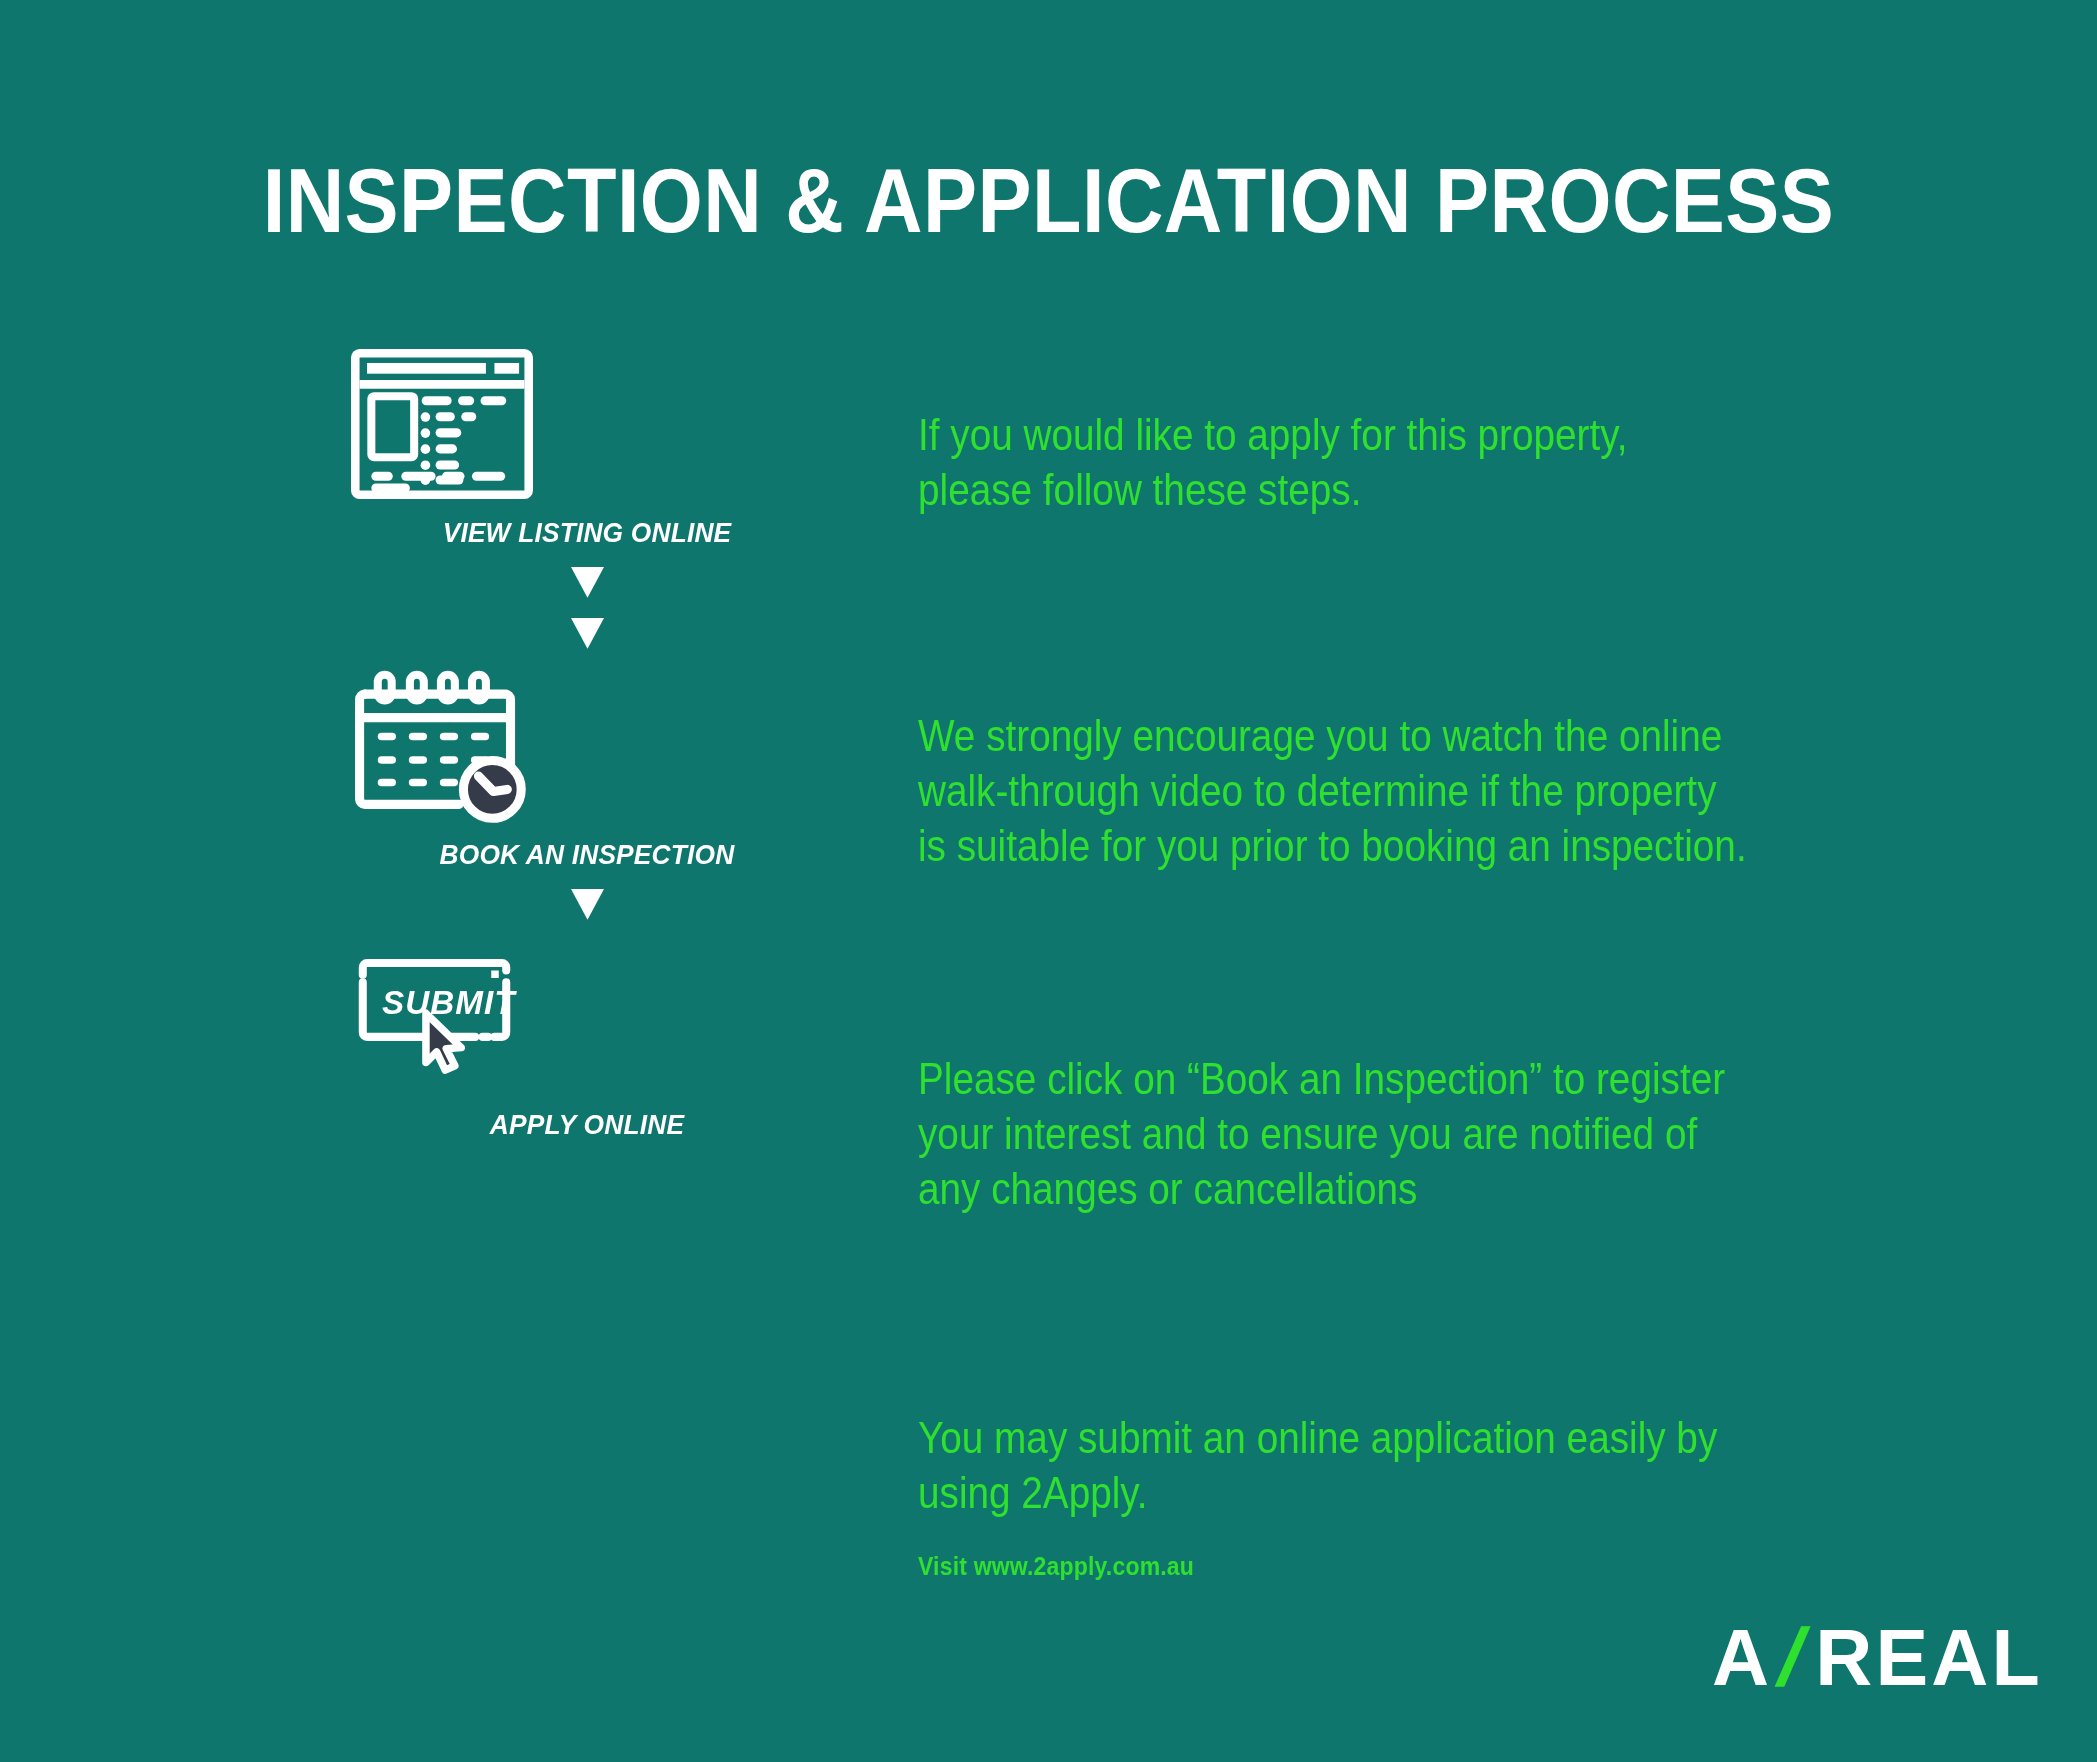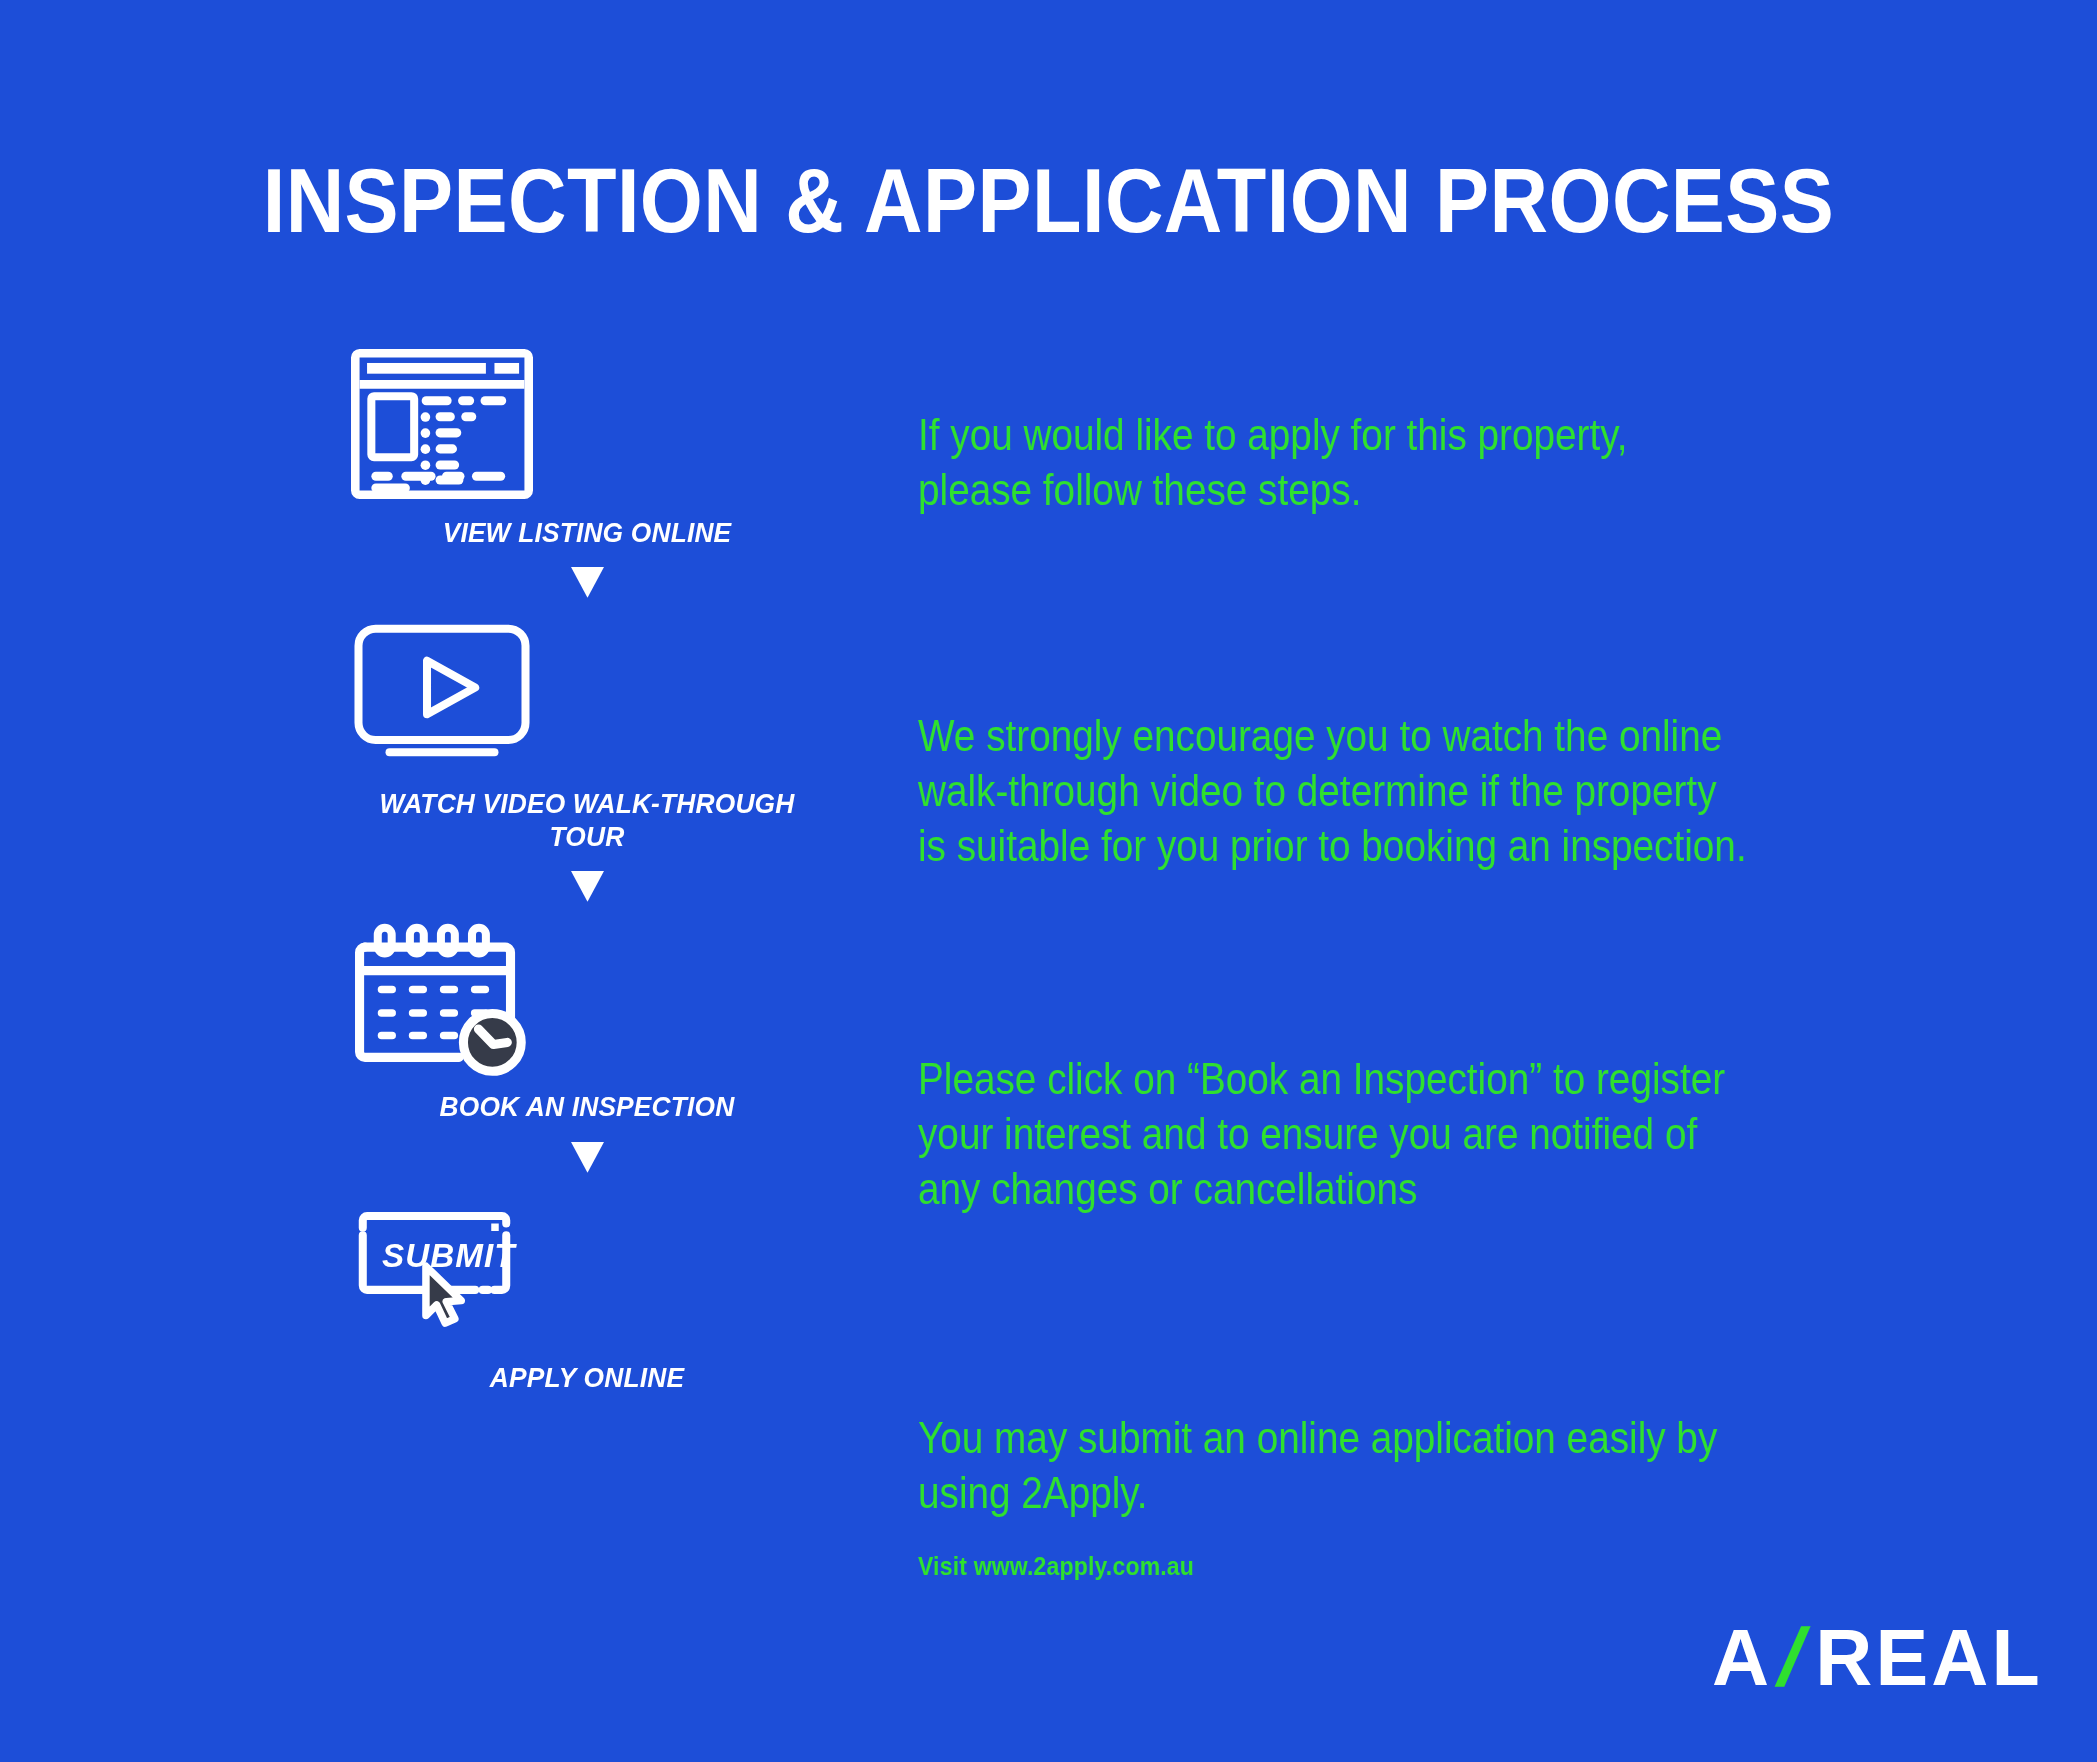--- a/index.html
+++ b/index.html
@@ -11,21 +11,21 @@
     width: 2097px;
     height: 1762px;
     font-family: "Liberation Sans", sans-serif;
     overflow: hidden;
     position: relative;
   }
 
   #poster {
     position: absolute;
     inset: 0;
-    background: #1d4ed8;
+    background: #0f766e;
     padding-left: 9px;
   }
 
   
   .title {
     position: absolute;
     top: 154px;
     left: 0;
     width: 100%;
     text-align: center;
@@ -188,31 +188,20 @@
       </div>
       <div class="step-label">VIEW LISTING ONLINE</div>
     </div>
 
     <div class="arrow">
       <svg width="33" height="33" viewBox="0 0 62 62">
           <polygon points="0,0 62,0 31,58" fill="#ffffff"></polygon>
         </svg>
     </div>
 
-    <div class="step">
-      <div class="step-icon">
-        <svg width="182" height="145" viewBox="0 0 340 270">
-          <rect x="14" y="12" width="312" height="208" rx="32" fill="none" stroke="#ffffff" stroke-width="15"></rect>
-          <path d="M142 72 L142 172 L232 122 Z" fill="none" stroke="#ffffff" stroke-width="15" stroke-linejoin="round" stroke-linecap="round"></path>
-          <line x1="72" y1="243" x2="268" y2="243" stroke="#ffffff" stroke-width="15" stroke-linecap="round"></line>
-        </svg>
-      </div>
-      <div class="step-label">WATCH VIDEO
-WALK-THROUGH TOUR</div>
-    </div>
 
     <div class="arrow">
       <svg width="33" height="33" viewBox="0 0 62 62">
           <polygon points="0,0 62,0 31,58" fill="#ffffff"></polygon>
         </svg>
     </div>
 
     <div class="step">
       <div class="step-icon">
         <svg width="182" height="161" viewBox="0 0 340 300">

